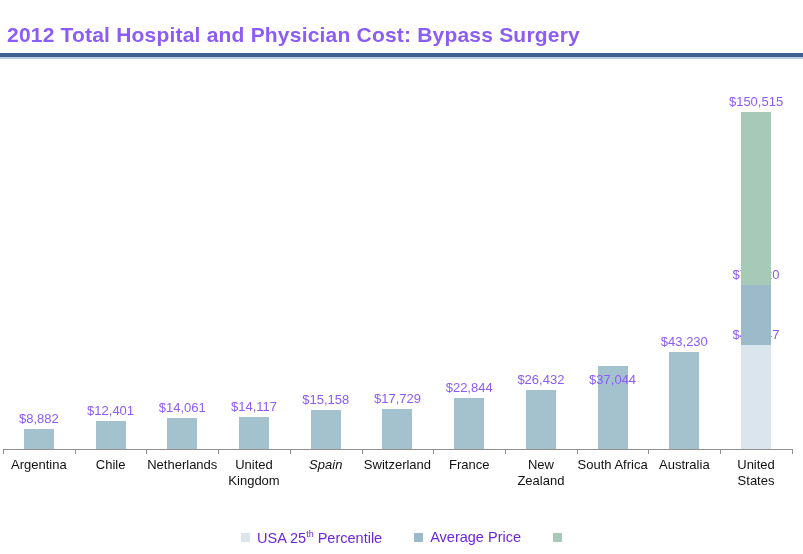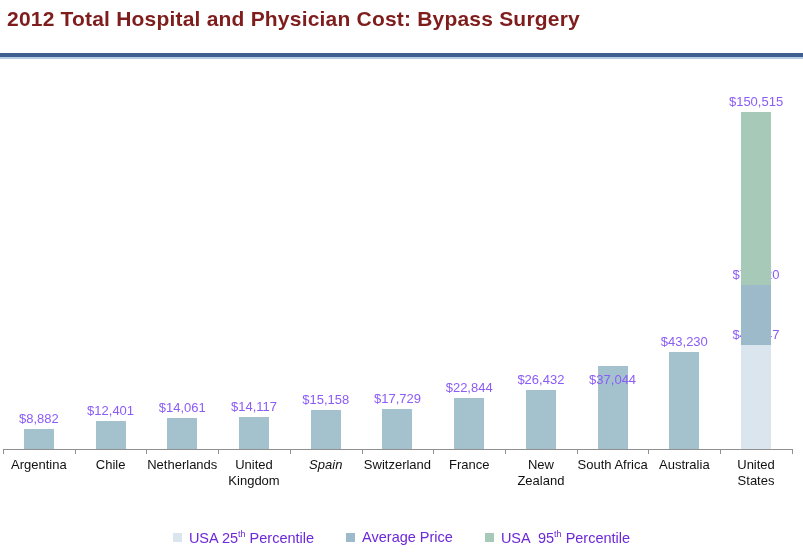--- a/index.html
+++ b/index.html
@@ -4,22 +4,22 @@
 <style>
   * { margin: 0; padding: 0; box-sizing: border-box; }
   html, body { background: #ffffff; }
   body {
     width: 803px; height: 554px;
     position: relative;
     font-family: "Liberation Sans", sans-serif;
     overflow: hidden;
   }
   .title {
-    position: absolute; left: 7px; top: 7px;
-    font-size: 21px; font-weight: bold; color: #7f1d1d;
+    position: absolute; left: 7px; top: 23px;
+    font-size: 21px; font-weight: bold; color: #8b5cf6;
     letter-spacing: 0.2px; white-space: nowrap;
   }
   .divider { position: absolute; left: 0; top: 53px; width: 803px; }
   .divider .dark  { height: 4px; background: #3e5f90; }
   .divider .light { height: 2px; background: #b8cce4; }
   #plot { position: absolute; left: 0; top: 0; width: 803px; height: 554px; }
   .bar { position: absolute; }
   .vlabel {
     position: absolute; width: 96px; text-align: center;
     font-size: 13px; color: #8b5cf6; white-space: nowrap;
@@ -132,15 +132,14 @@
     <div class="legend-item">
       <span class="legend-swatch" style="background: rgb(218, 229, 238);"></span>
       <span class="legend-text">USA 25<sup>th</sup> Percentile</span>
     </div>
     <div class="legend-item">
       <span class="legend-swatch" style="background: rgb(157, 186, 203);"></span>
       <span class="legend-text">Average Price</span>
     </div>
     <div class="legend-item">
       <span class="legend-swatch" style="background: rgb(167, 201, 184);"></span>
-      <span class="legend-text">USA  95<sup>th</sup> Percentile</span>
     </div>
   </div>
 
 </body></html>

